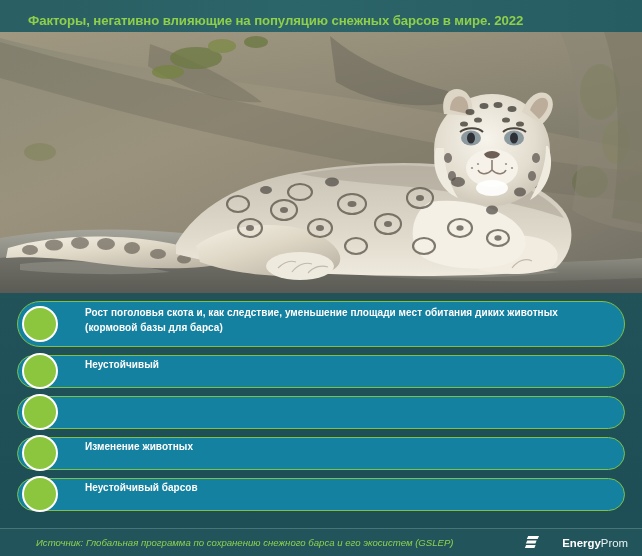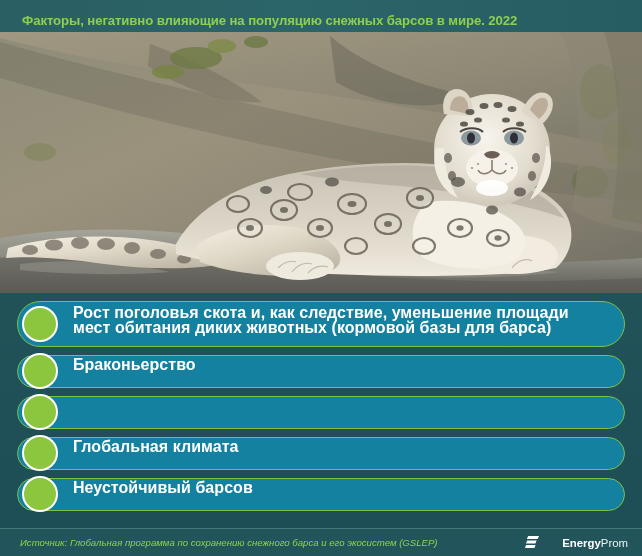--- a/index.html
+++ b/index.html
@@ -27,21 +27,21 @@
   .title-bar {
     position: absolute;
     left: 0;
     top: 0;
     width: 642px;
     height: 40px;
     background: linear-gradient(90deg, #2a5f63 0%, #2b6469 45%, #265d63 100%);
     display: flex;
     align-items: center;
     box-sizing: border-box;
-    padding-left: 22px;
+    padding-left: 28px;
   }
   .title-text {
     color: #8ed04a;
     font-size: 13.2px;
     font-weight: bold;
     letter-spacing: -0.1px;
     white-space: nowrap;
   }
 
   
@@ -94,24 +94,24 @@
     z-index: 4;
   }
   .bullet.b0 { top: 13px; }
   .bullet.b1 { top: 60px; }
   .bullet.b2 { top: 101px; }
   .bullet.b3 { top: 142px; }
   .bullet.b4 { top: 183px; }
 
   .factor-label {
     position: absolute;
-    left: 73px;
+    left: 85px;
     width: 525px;
     color: #ffffff;
-    font-size: 16px;
+    font-size: 10px;
     font-weight: bold;
     line-height: 14.5px;
     letter-spacing: 0.05px;
     z-index: 5;
   }
   .factor-label.l0 { top: 13px; }
   .factor-label.l1 { top: 65px; }
   .factor-label.l2 { top: 106px; }
   .factor-label.l3 { top: 147px; }
   .factor-label.l4 { top: 188px; }
@@ -136,20 +136,21 @@
     align-items: center;
     justify-content: space-between;
     box-sizing: border-box;
     padding: 0 14px 0 20px;
   }
   .source-text {
     color: #8fd14f;
     font-size: 9.6px;
     font-style: italic;
     white-space: nowrap;
+    margin-left: 16px;
   }
   .logo {
     display: flex;
     align-items: center;
     gap: 22px;
   }
   .logo-mark { display: block; }
   .logo-text {
     font-size: 11.4px;
     white-space: nowrap;
@@ -354,22 +355,22 @@
     <div class="factor-row r3"></div>
     <div class="factor-row r4"></div>
 
     <div class="bullet b0"></div>
     <div class="bullet b1"></div>
     <div class="bullet b2"></div>
     <div class="bullet b3"></div>
     <div class="bullet b4"></div>
 
     <div class="factor-label l0">Рост поголовья скота и, как следствие, уменьшение площади мест обитания диких животных (кормовой базы для барса)</div>
-    <div class="factor-label l1">Браконьерство</div>
-    <div class="factor-label l3">Глобальная климата</div>
+    <div class="factor-label l1">Неустойчивый</div>
+    <div class="factor-label l3">Изменение животных</div>
     <div class="factor-label l4">Неустойчивый барсов</div>
   </div>
 
   <div class="footer-rule"></div>
   <div class="footer">
     <div class="source-text">Источник: Глобальная программа по сохранению снежного барса и его экосистем (GSLEP)</div>
     <div class="logo">
       <svg class="logo-mark" width="16" height="15" viewBox="0 0 16 15" xmlns="http://www.w3.org/2000/svg" aria-hidden="true">
         <path d="M4.2,1.0 L15.0,1.0 L13.6,3.9 L2.8,3.9 Z" fill="#ffffff"></path>
         <path d="M3.2,5.6 L12.6,5.6 L11.4,8.4 L1.9,8.4 Z" fill="#ffffff"></path>

